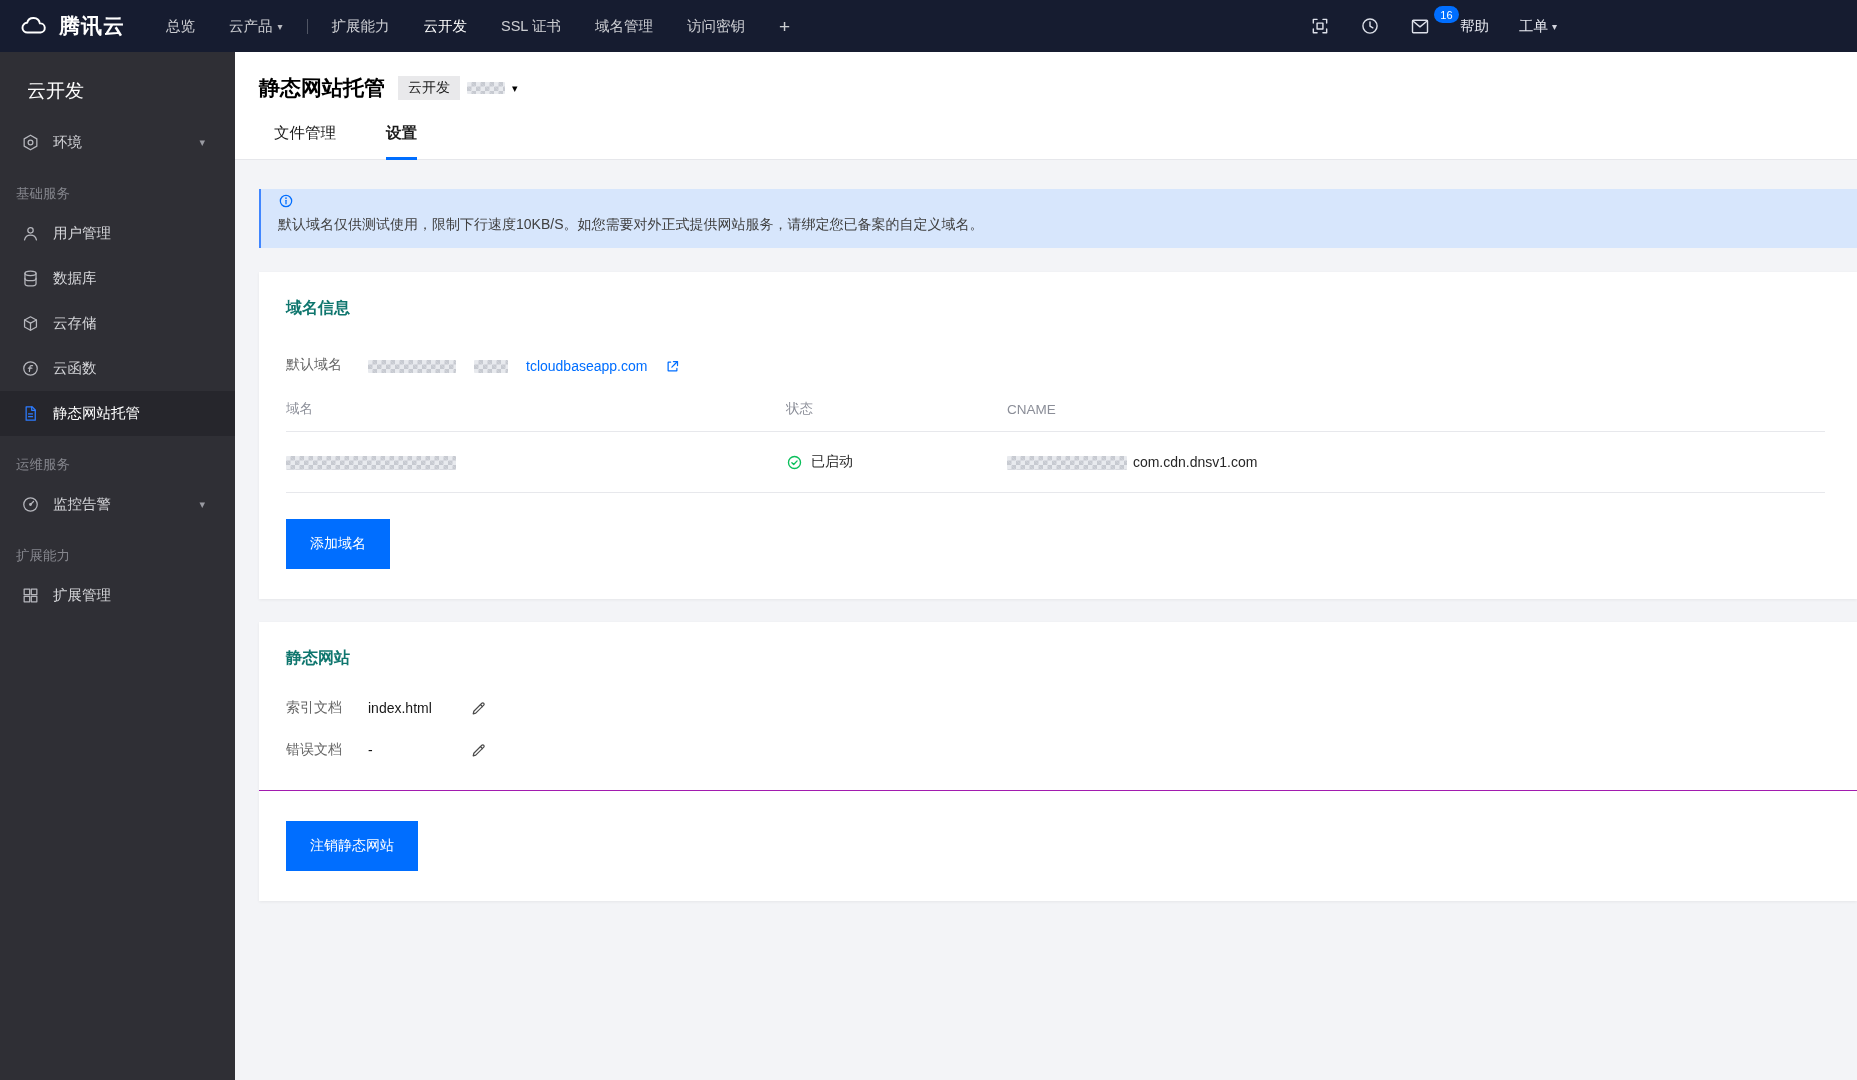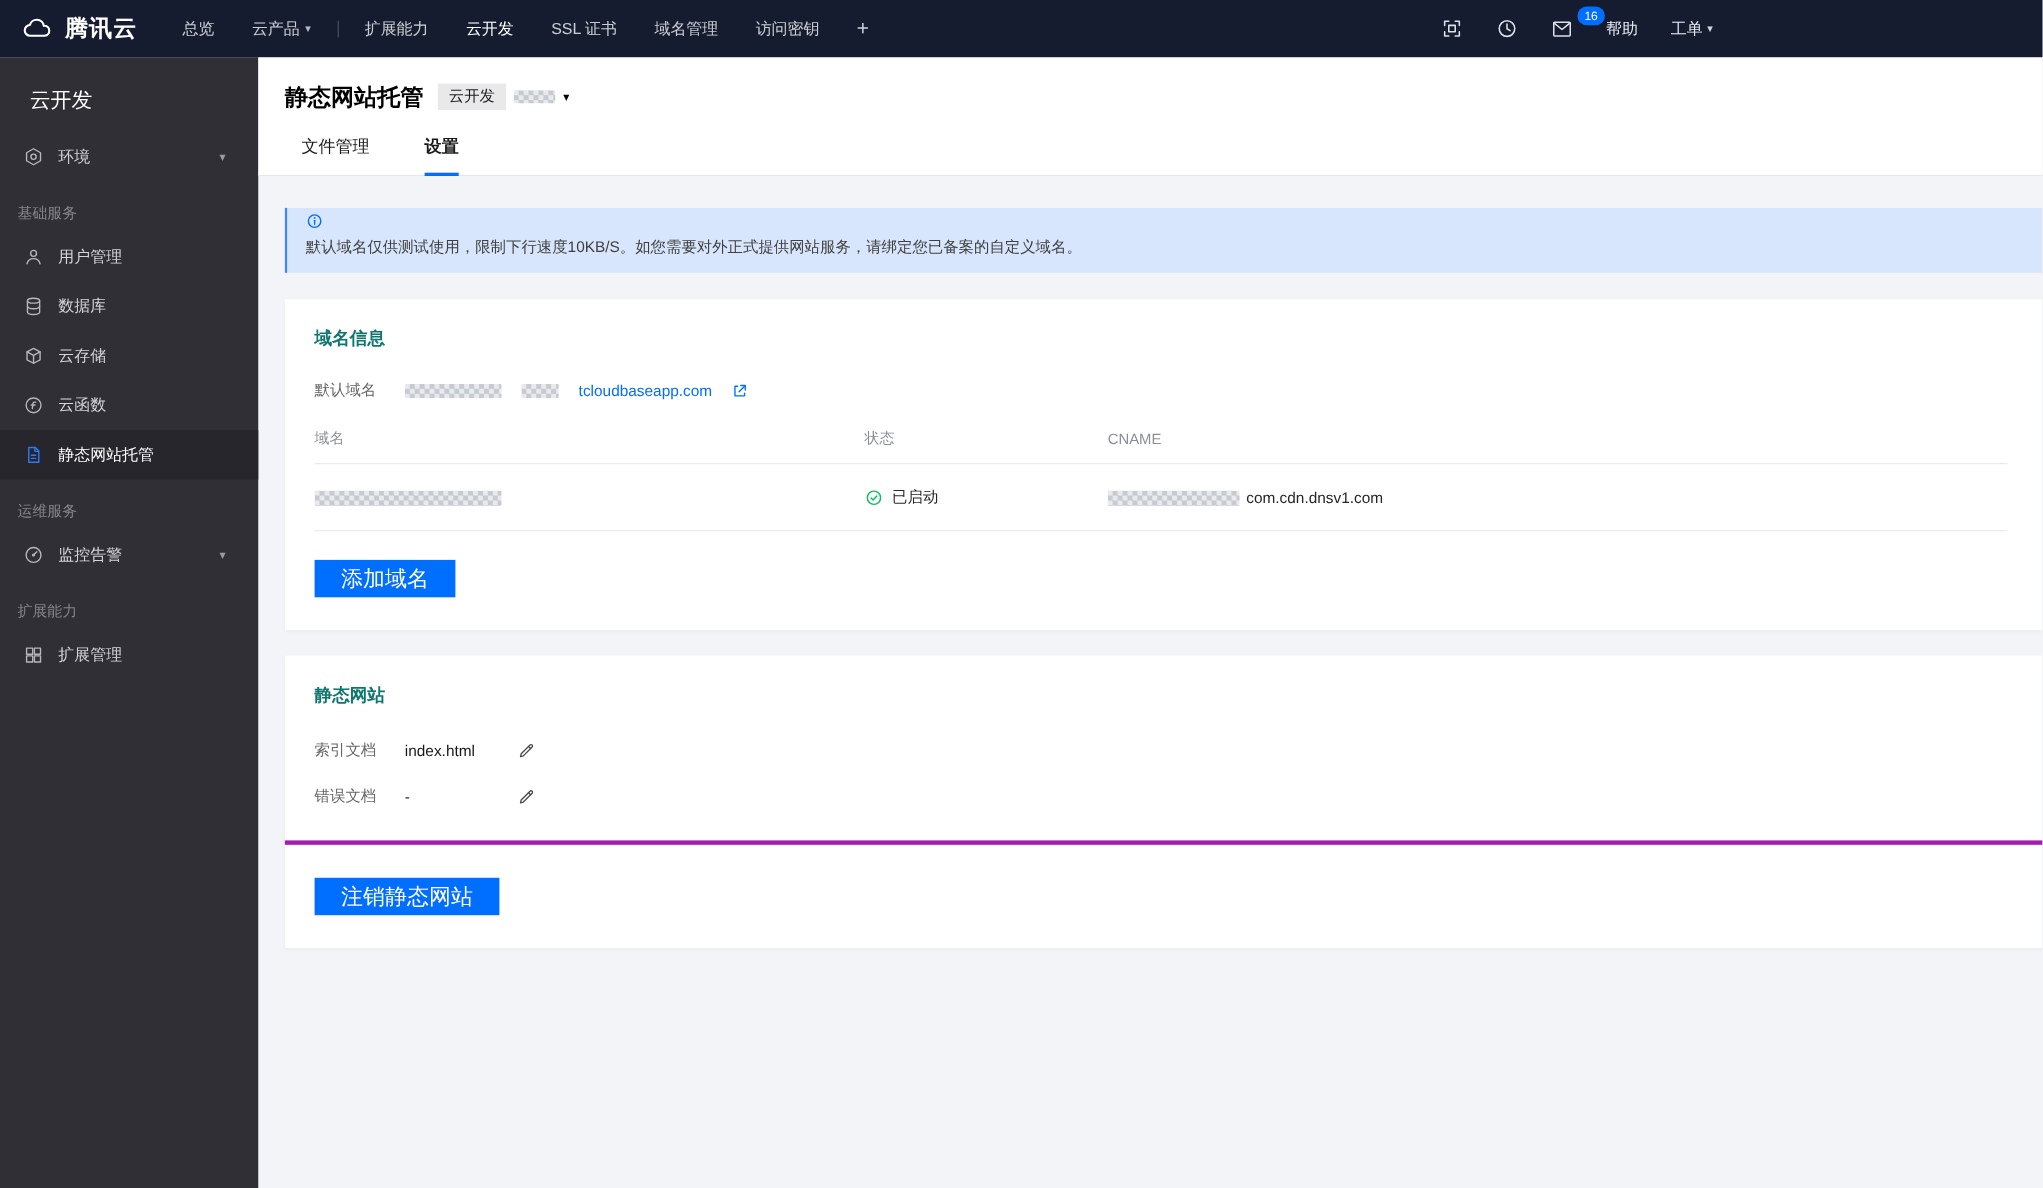--- a/index.html
+++ b/index.html
@@ -53,37 +53,37 @@
 .content{flex:1;padding:29px 0 0 24px;overflow:hidden}
 
 
 .banner{background:#d7e6fc;border-left:2px solid #4086ff;padding:4px 17px 14px}
 .info-ico{width:16px;height:16px;color:#006eff}
 .banner-text{margin-top:7px;font-size:14px;color:#404040}
 
 
 .card{background:#fff;margin-top:24px;box-shadow:0 1px 3px rgba(0,0,0,.06);padding:26px 32px 30px 27px}
 .card-title{font-size:16px;font-weight:700;color:#0f766e}
-.field-row{display:flex;align-items:center;margin-top:27px;font-size:14px}
+.field-row{display:flex;align-items:flex-end;margin-top:37px;font-size:14px}
 .field-label{width:82px;color:#666;flex-shrink:0}
 .link{color:#006eff;display:inline-flex;align-items:center;gap:18px;cursor:pointer;text-decoration:none}
 .ext-ico{width:15px;height:15px}
 
 table.domain{width:100%;border-collapse:collapse;table-layout:fixed;margin-top:26px}
 table.domain th{font-weight:400;text-align:left;color:#8b8e98;font-size:13.5px;padding:0 0 13px;border-bottom:1px solid #e7e8ec}
 table.domain td{padding:21px 0;border-bottom:1px solid #e7e8ec;font-size:14px;color:#262626}
 .status-cell{display:flex;align-items:center;gap:8px}
 .check-ico{width:17px;height:17px;color:#0abf5b}
 
-.btn{display:inline-block;margin-top:26px;background:#006eff;color:#fff;border:none;font-size:20px;height:34px;padding:0 24px;cursor:pointer;font-family:inherit}
+.btn{display:inline-block;margin-top:26px;background:#006eff;color:#fff;border:none;font-size:14px;height:50px;padding:0 24px;cursor:pointer;font-family:inherit}
 
 .doc-row{display:flex;align-items:center;margin-top:24px;font-size:14px}
 .doc-value{min-width:100px;color:#181818}
 .pencil-btn{width:17px;height:17px;color:#4a4a4a;cursor:pointer;margin-left:2px}
-.card-footer{margin:31px -32px 0 -27px;border-top:4px solid #a21caf;padding:30px 0 0 27px}
+.card-footer{margin:31px -32px 0 -27px;border-top:1px solid #a21caf;padding:30px 0 0 27px}
 .card-footer .btn{margin-top:0}
 </style>
 </head>
 <body>
 
 <div class="topbar">
   <div class="brand">
     <svg viewBox="0 0 24 24" fill="none" stroke="currentColor" stroke-width="1.8" stroke-linecap="round" stroke-linejoin="round">
         <path d="M19 18H7a4.5 4.5 0 0 1-.4-9A6 6 0 0 1 18.3 9.6 4.2 4.2 0 0 1 19 18z"></path>
       </svg>

